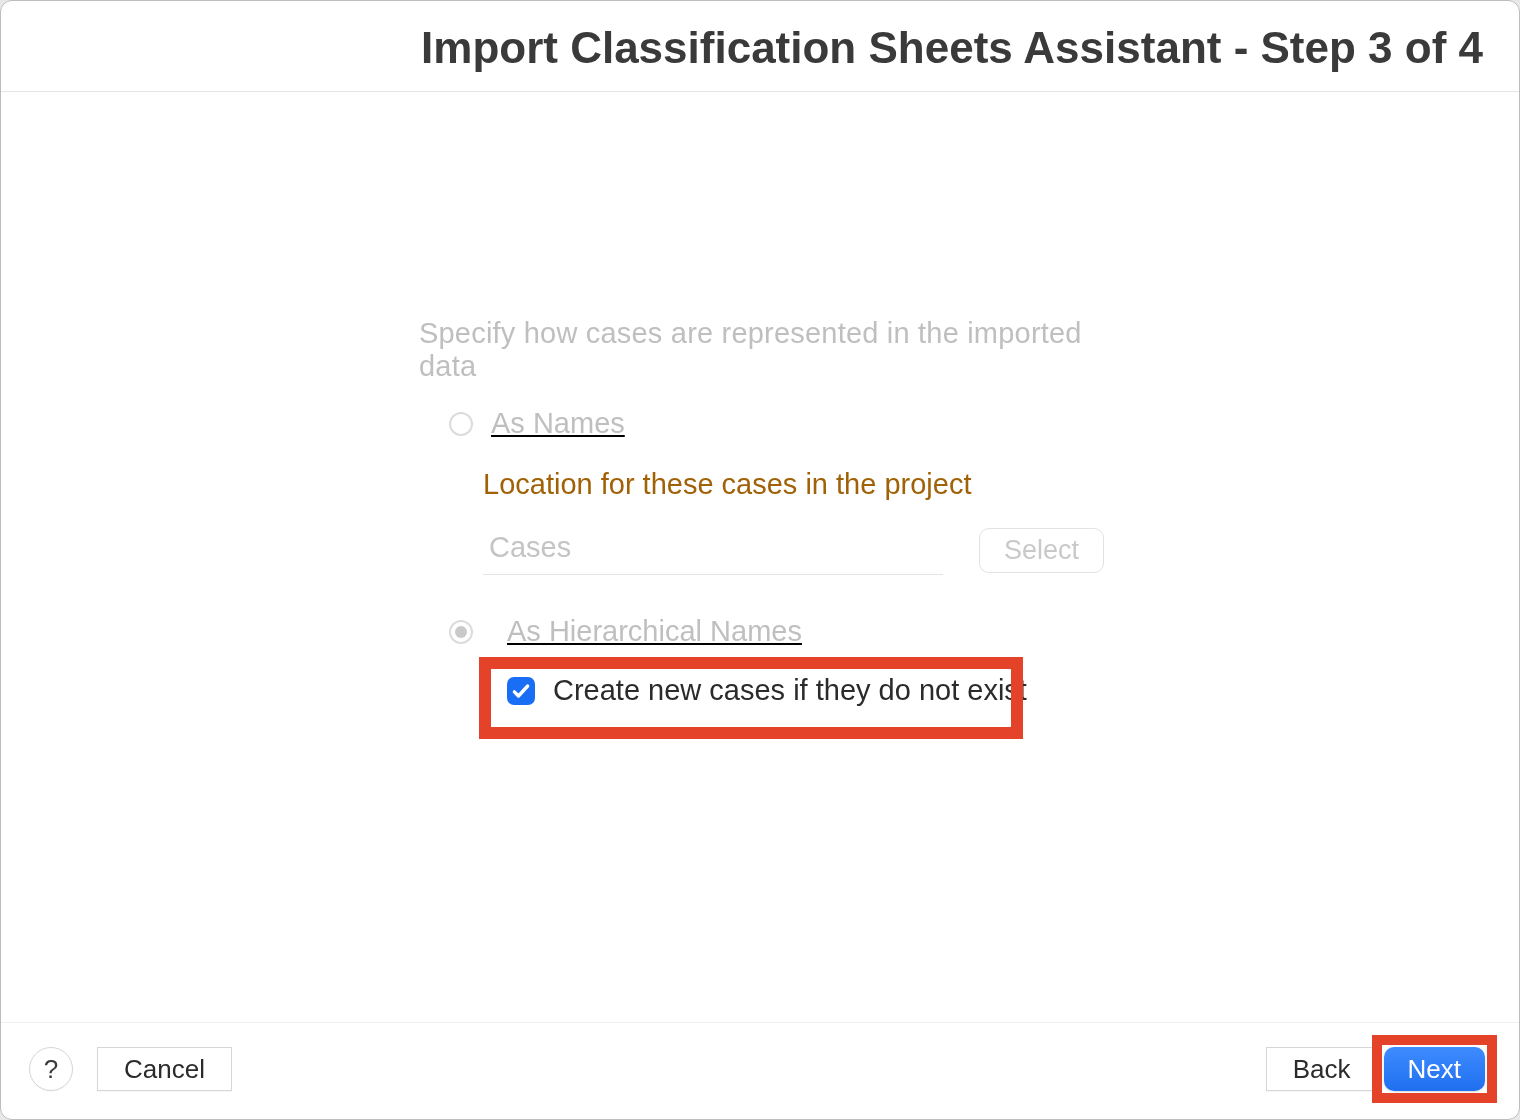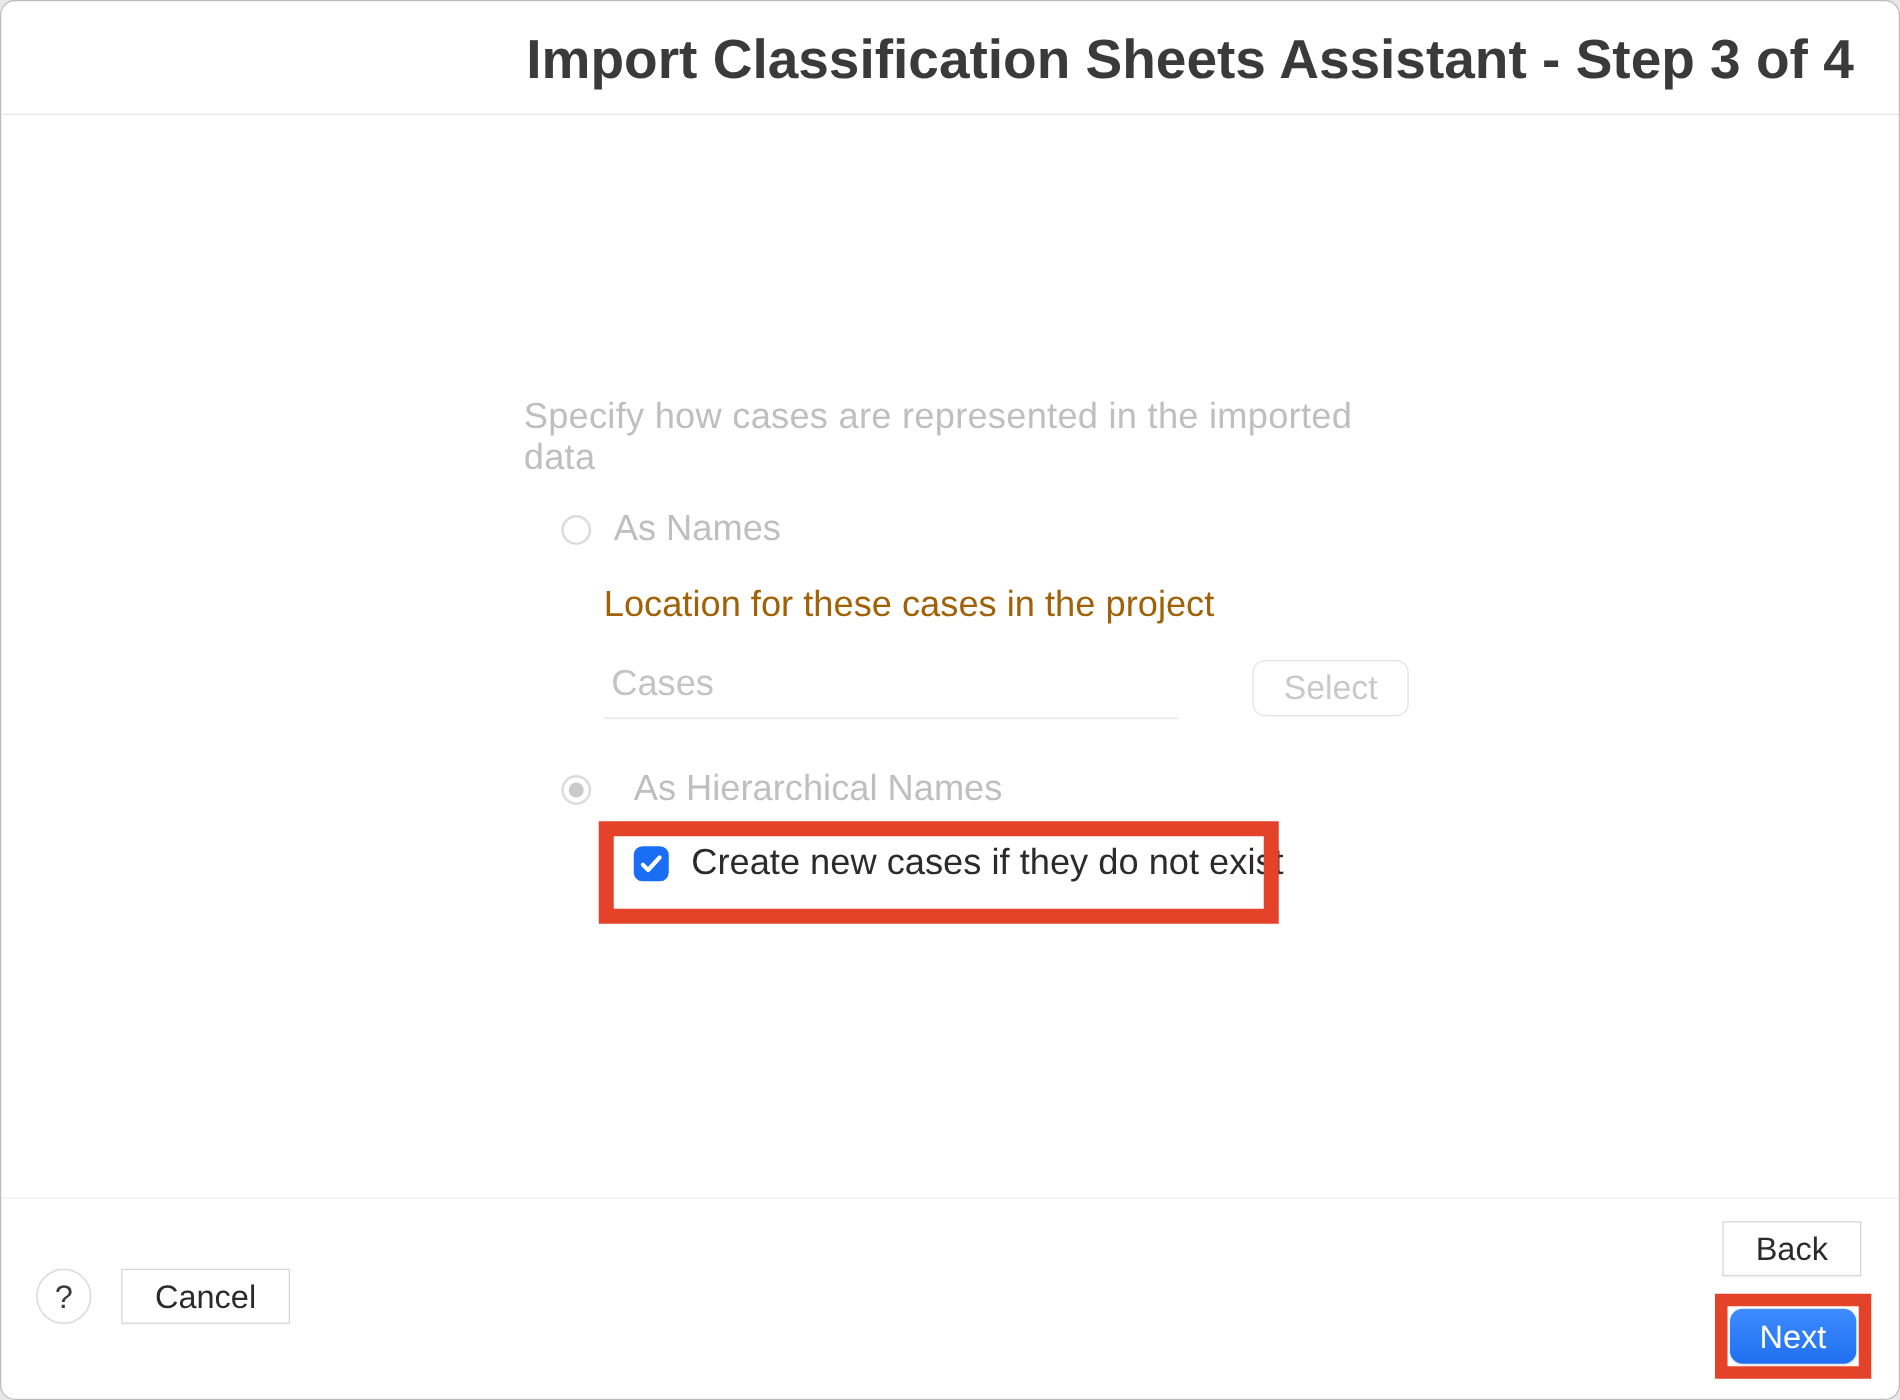--- a/index.html
+++ b/index.html
@@ -43,20 +43,21 @@
     font-size: 29px;
     color: #bfbfbf;
     margin-bottom: 24px;
     letter-spacing: 0.2px;
   }
   .radio-row {
     display: flex;
     align-items: center;
     margin-left: 30px;
     margin-bottom: 28px;
+    text-decoration: underline;
   }
   .radio-row.indent-sep { margin-top: 40px; gap: 16px; }
   .radio-outer {
     width: 24px;
     height: 24px;
     border: 2px solid #dcdcdc;
     border-radius: 50%;
     margin-right: 18px;
     flex-shrink: 0;
     display: flex;
@@ -98,21 +99,20 @@
     outline: none;
   }
   .select-btn {
     font-size: 27px;
     color: #c9c9c9;
     background: #ffffff;
     border: 1.5px solid #e2e2e2;
     border-radius: 10px;
     padding: 8px 24px;
     line-height: 1;
-    margin-left: 23px;
   }
 
   .highlight-box {
     position: absolute;
     border: 12px solid #e4432a;
     pointer-events: none;
   }
   .highlight-checkbox {
     left: 478px;
     top: 565px;
@@ -167,21 +167,21 @@
     height: 44px;
     border-radius: 0;
     border: 1.5px solid #d6d6d6;
     background: #fff;
     font-size: 26px;
     color: #2b2b2b;
     padding: 0 26px;
     box-shadow: 0 1px 1px rgba(0,0,0,0.03);
   }
   .spacer { flex: 1; }
-  .footer-right { display: flex; align-items: flex-start; gap: 20px; position: relative; flex-direction: column; }
+  .footer-right { display: flex; align-items: center; position: relative; }
   .next-wrap {
     position: relative;
     padding: 6px;
   }
   .next-highlight {
     position: absolute;
     inset: -6px;
     border: 10px solid #e4432a;
     pointer-events: none;
   }

